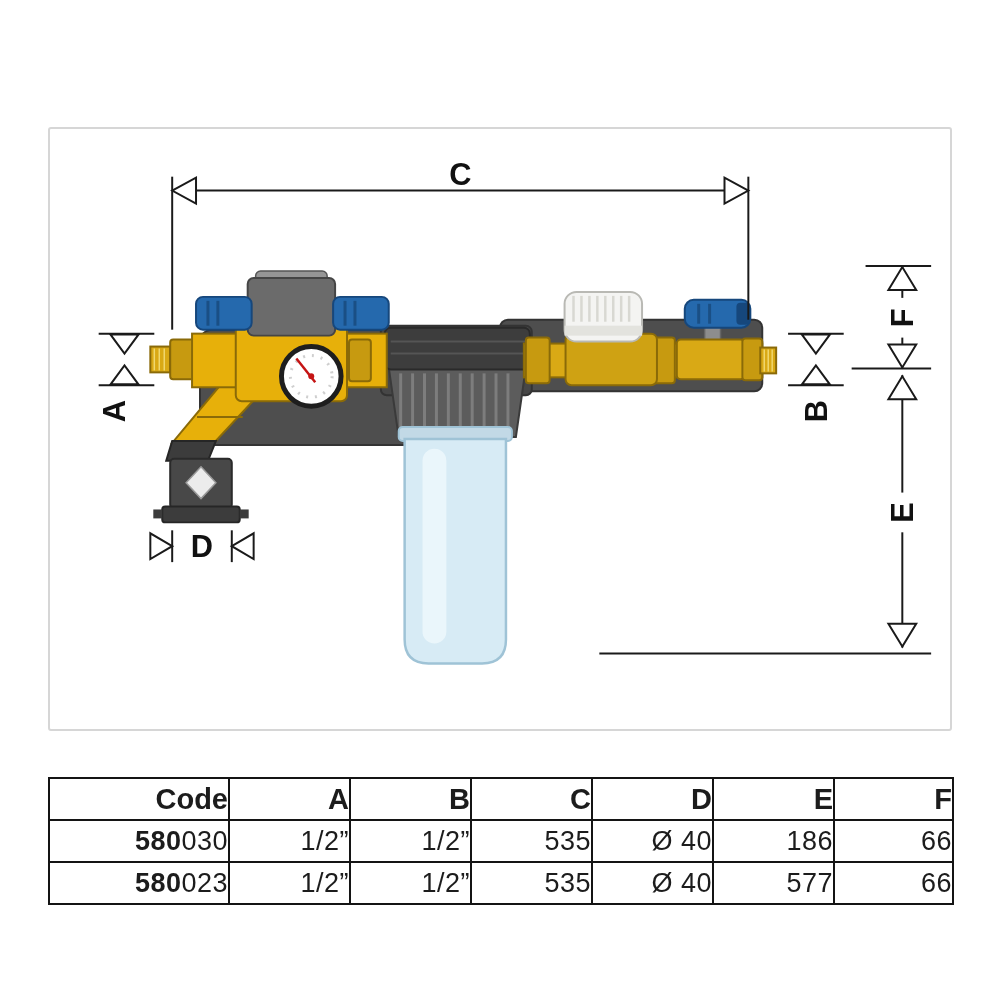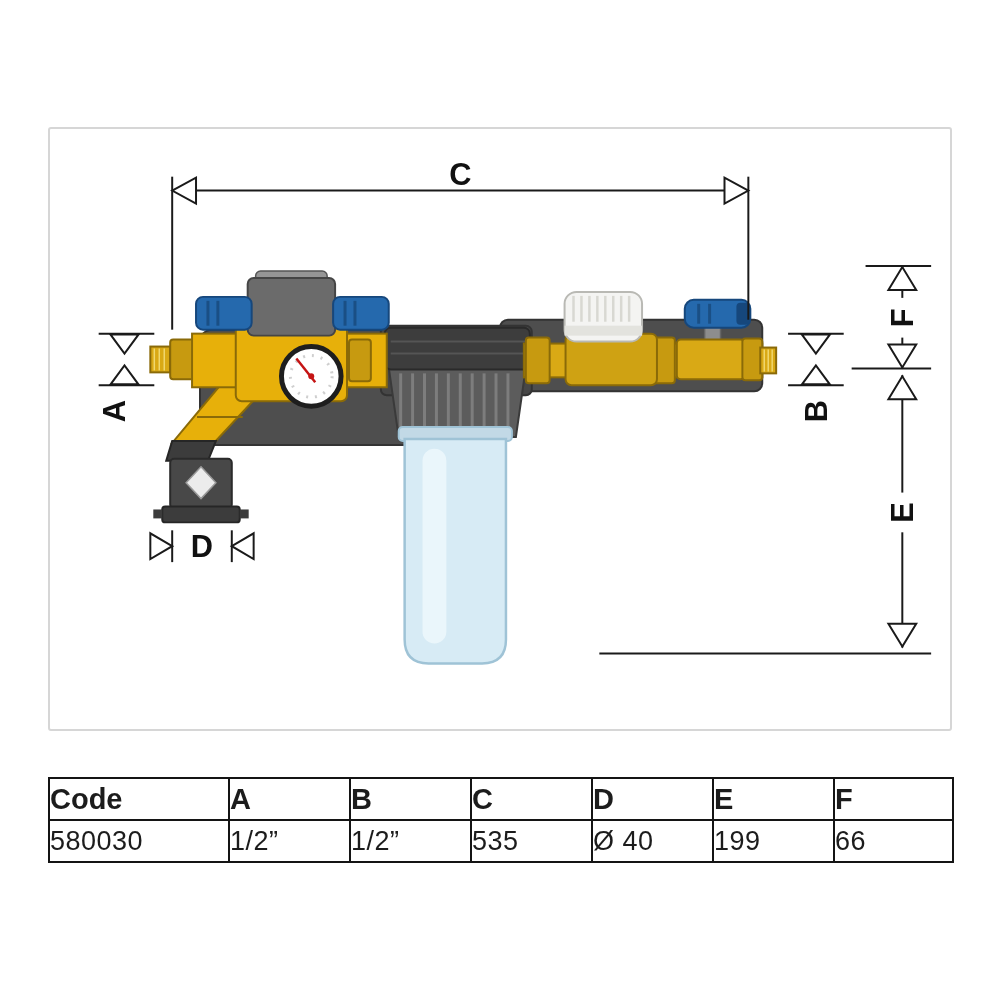--- a/index.html
+++ b/index.html
@@ -26,31 +26,31 @@
 
   .dims-table {
     position: absolute;
     left: 48px; top: 777px;
     width: 904px;
     border-collapse: collapse;
     table-layout: fixed;
   }
   .dims-table th, .dims-table td {
     border: 2.5px solid #141414;
-    text-align: left;
+    text-align: right;
     vertical-align: middle;
     height: 40px;
     padding: 0;
     color: #1c1c1c;
     font-size: 27px;
     font-weight: normal;
     letter-spacing: 0.5px;
   }
   .dims-table th { font-weight: bold; font-size: 29px; letter-spacing: 0; }
-  .code-bold { font-weight: normal; }
+  .code-bold { font-weight: bold; }
 
   .dim-label {
     font-family: "Liberation Sans", sans-serif;
     font-weight: bold;
     font-size: 31px;
     fill: #111111;
   }
 </style>
 </head>
 <body>
@@ -239,19 +239,28 @@
         <th>F</th>
       </tr>
     </thead>
     <tbody>
       <tr>
         <td><span class="code-bold">580</span><span>030</span></td>
         <td>1/2”</td>
         <td>1/2”</td>
         <td>535</td>
         <td>Ø 40</td>
-        <td>199</td>
+        <td>186</td>
+        <td>66</td>
+      </tr>
+      <tr>
+        <td><span class="code-bold">580</span><span>023</span></td>
+        <td>1/2”</td>
+        <td>1/2”</td>
+        <td>535</td>
+        <td>Ø 40</td>
+        <td>577</td>
         <td>66</td>
       </tr>
     </tbody>
   </table>
 
 </div>
 
 </body></html>

